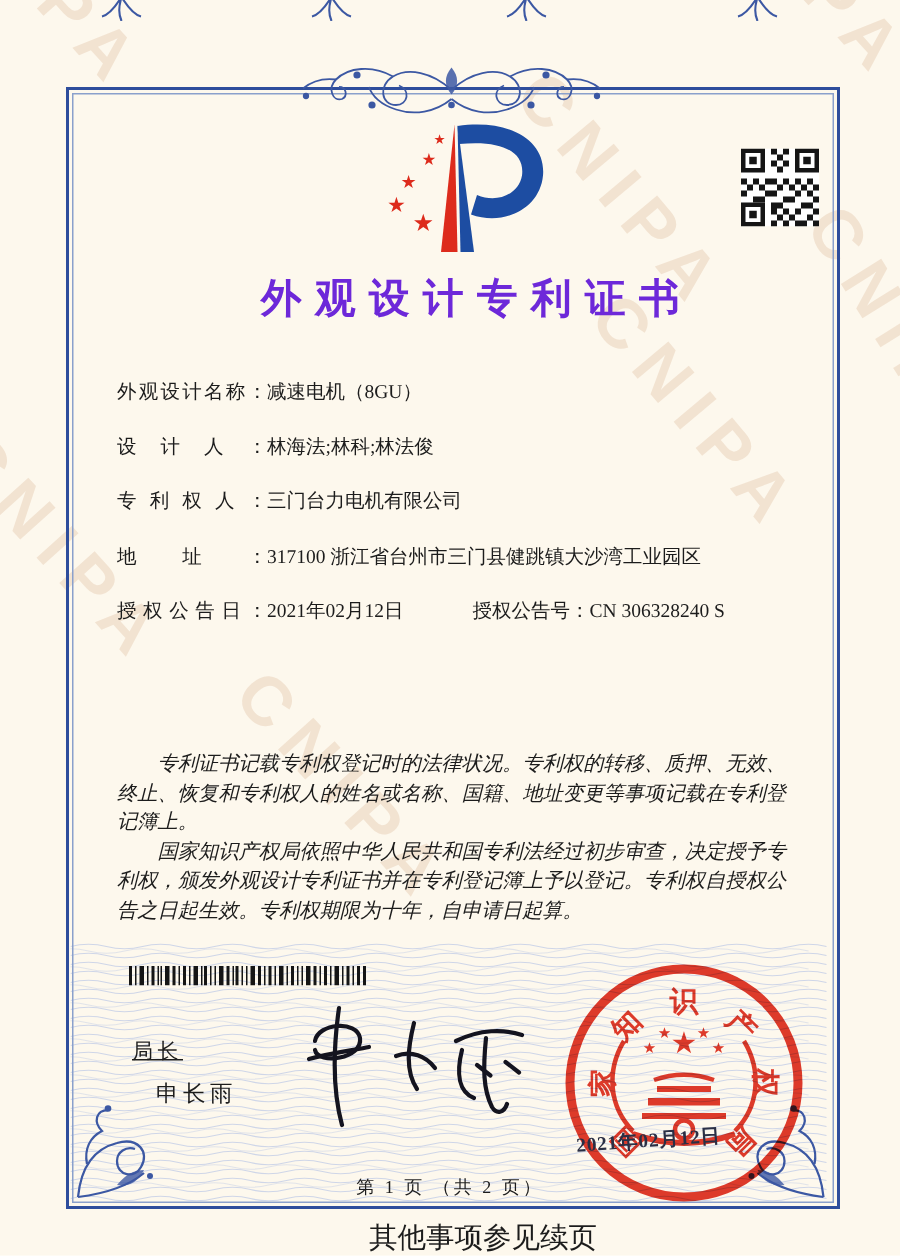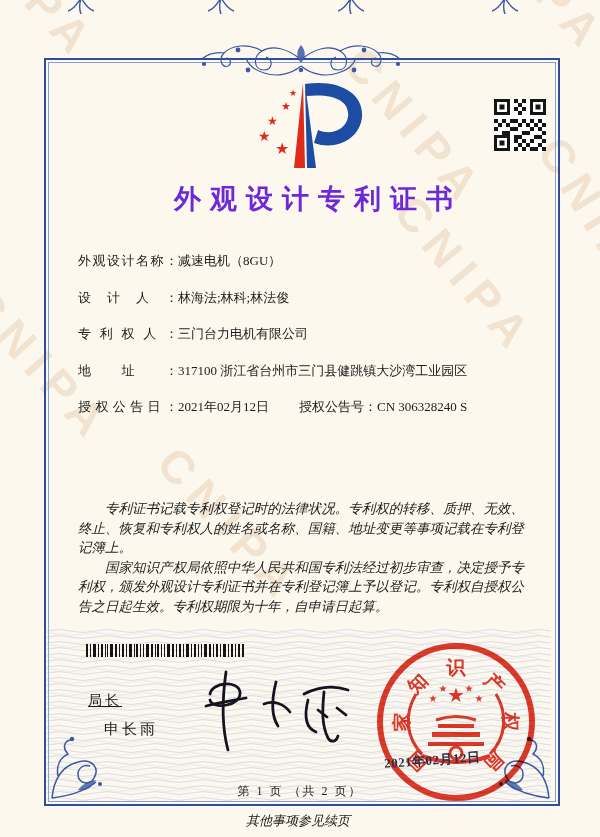--- a/index.html
+++ b/index.html
@@ -18,35 +18,35 @@
   
   .cert-no{position:absolute;left:78px;top:97px;font-size:13px;letter-spacing:1px;z-index:4;}
   .logo{position:absolute;left:248px;top:80px;width:120px;height:92px;z-index:4;}
   .qr{position:absolute;left:494px;top:99px;width:52px;height:52px;z-index:4;}
   .title{position:absolute;left:0;right:0;top:181px;text-align:center;font-size:27px;
          font-weight:bold;letter-spacing:9px;color:#6d28d9;z-index:4;padding-left:36px;}
   .fields{position:absolute;left:78px;top:252px;width:450px;font-size:13px;z-index:4;}
   .frow{height:36.5px;white-space:nowrap;}
   .flabel{display:inline-block;width:100px;text-align:justify;text-align-last:justify;vertical-align:top;}
   .fvalue{}
-  .flabel2{margin-left:30px;}
+  .flabel2{margin-left:46px;}
   .body-text{position:absolute;left:78px;top:499px;width:446px;font-size:13.5px;
              line-height:19.5px;font-style:italic;text-align:justify;z-index:4;}
   .body-text p{margin:0;text-indent:2em;}
   .barcode{position:absolute;left:86px;top:644px;width:158px;height:13px;z-index:4;}
   .sig-title{position:absolute;left:88px;top:692px;font-size:14px;letter-spacing:3px;z-index:4;text-decoration:underline;}
   .sig-name{position:absolute;left:104px;top:720px;font-size:15px;letter-spacing:3px;z-index:4;}
   .signature{position:absolute;left:182px;top:660px;width:180px;height:96px;z-index:4;}
   .seal{position:absolute;left:370px;top:636px;width:172px;height:172px;z-index:5;
         mix-blend-mode:multiply;}
   .seal-date{position:absolute;left:384px;top:750px;width:140px;font-size:13px;font-weight:bold;
              color:#2a2f45;transform:rotate(-4deg);z-index:6;letter-spacing:0.5px;}
   .page-num{position:absolute;left:0;right:0;top:783px;text-align:center;font-size:12px;
             letter-spacing:2px;z-index:4;}
-  .cont-note{position:absolute;left:246px;top:812px;font-size:13px;font-style:italic;z-index:4;}
+  .cont-note{position:absolute;left:246px;top:812px;font-size:19px;z-index:4;}
   .corner{position:absolute;z-index:3;}
   .corner.left{left:48px;top:724px;}
   .corner.right{left:478px;top:724px;transform:scaleX(-1);}
   .top-orn{position:absolute;top:-2px;z-index:3;}
   .top-flourish{position:absolute;left:188px;top:40px;z-index:4;}
 </style>
 </head>
 <body>
 
 <div class="page">

